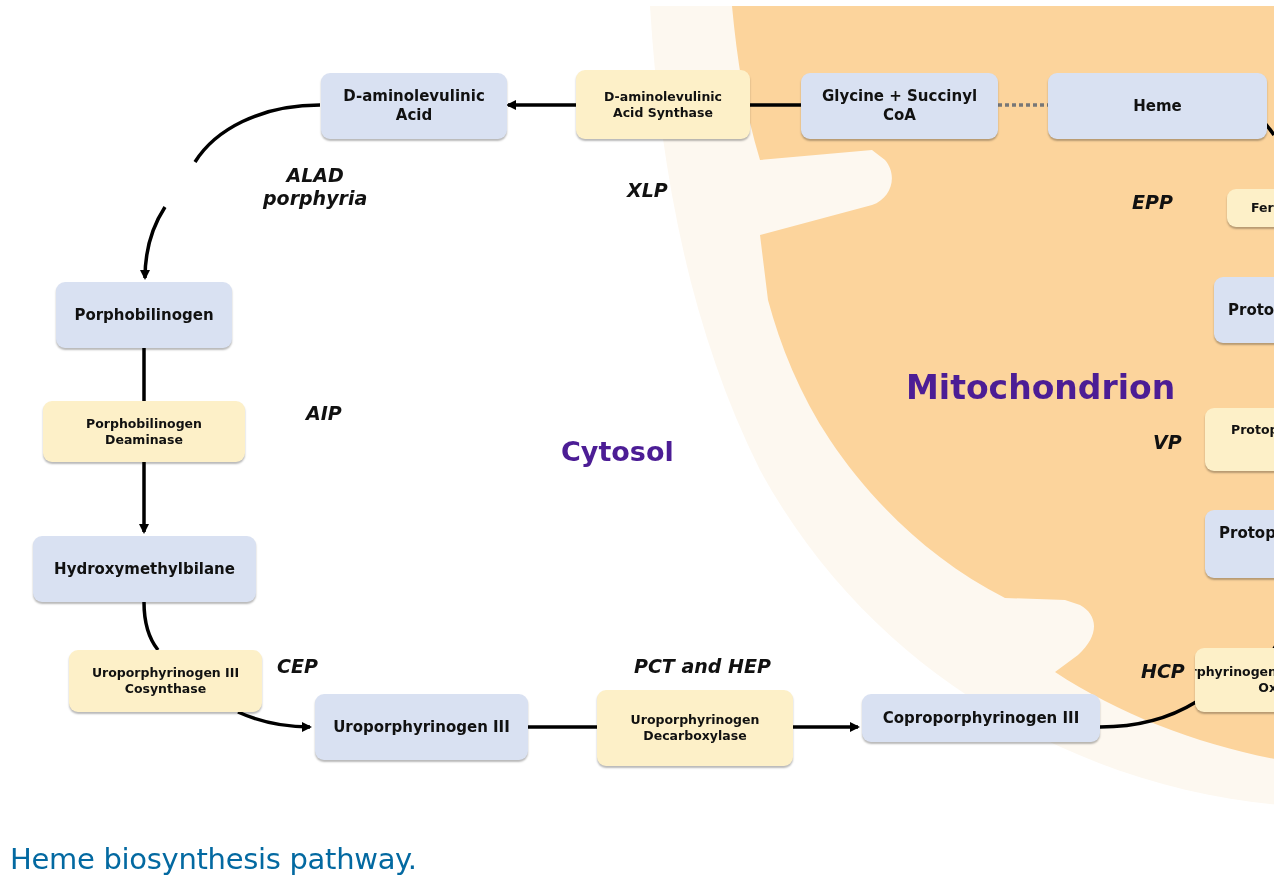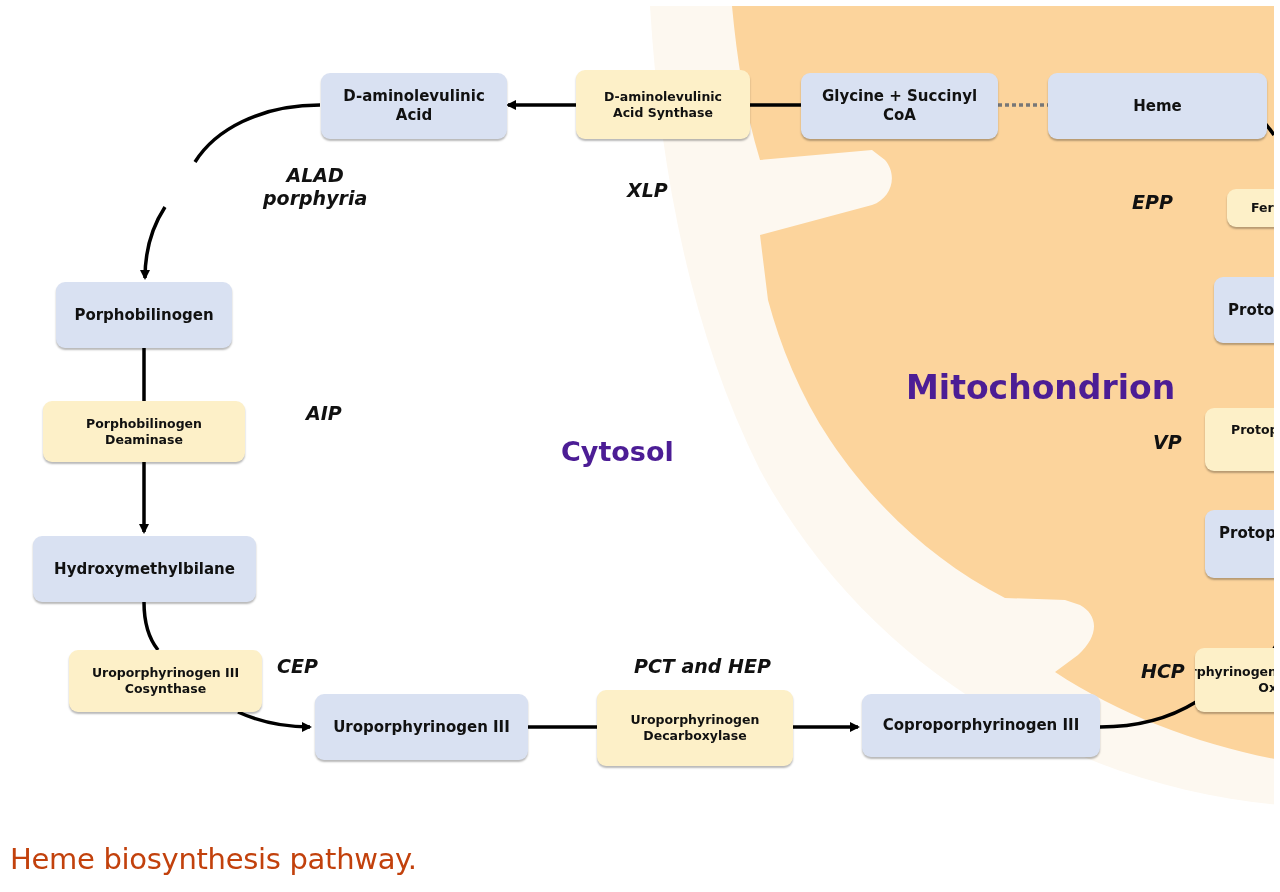--- a/index.html
+++ b/index.html
@@ -7,21 +7,21 @@
   #stage { position:absolute; left:0; top:0; width:1280px; height:892px; }
   svg#bg { position:absolute; left:0; top:0; }
   .box { position:absolute; box-sizing:border-box; border-radius:9px; display:flex; align-items:center; justify-content:center; text-align:center; color:#111; font-weight:bold; line-height:1.25; box-shadow:0 2px 2px rgba(0,0,0,0.28); white-space:pre-line; overflow:hidden; font-family:"DejaVu Sans", sans-serif; }
   .sub { background:#d9e1f2; font-size:15px; }
   .enz { background:#fdf0c8; font-size:12.5px; }
   .clip-left { justify-content:flex-start; padding-left:14px; text-align:left; }
   .dis { position:absolute; font-style:italic; font-weight:bold; font-size:19px; color:#111; line-height:1.2; font-family:"DejaVu Sans", sans-serif; }
   .region { position:absolute; font-weight:bold; color:#4c1d95; font-family:"DejaVu Sans", sans-serif; }
   #cyto { left:561px; top:436px; font-size:27px; }
   #mito { left:906px; top:368px; font-size:33px; }
-  #caption { position:absolute; left:10px; top:842px; font-size:29px; color:#c2410c; font-family:"DejaVu Sans", sans-serif; font-weight:normal; letter-spacing:-0.3px; }
+  #caption { position:absolute; left:10px; top:842px; font-size:29px; color:#0369a1; font-family:"DejaVu Sans", sans-serif; font-weight:normal; letter-spacing:-0.3px; }
   #rightstrip { position:absolute; left:1274px; top:0; width:6px; height:892px; background:#ffffff; }
 </style>
 </head>
 <body>
 
 <div id="stage">
 
   <svg id="bg" width="1280" height="892" viewBox="0 0 1280 892">
     <defs>
       <marker id="arr" markerWidth="10" markerHeight="10" refX="8" refY="5" orient="auto" markerUnits="userSpaceOnUse">
@@ -53,21 +53,21 @@
   <div class="region" id="mito">Mitochondrion</div>
 
   <div class="box sub" style="left:321px;top:73px;width:186px;height:66px;">D-aminolevulinic
 Acid</div>
   <div class="box sub" style="left:801px;top:73px;width:197px;height:66px;">Glycine + Succinyl
 CoA</div>
   <div class="box sub" style="left:1048px;top:73px;width:219px;height:66px;">Heme</div>
   <div class="box sub" style="left:56px;top:282px;width:176px;height:66px;">Porphobilinogen</div>
   <div class="box sub" style="left:33px;top:536px;width:223px;height:66px;">Hydroxymethylbilane</div>
   <div class="box sub" style="left:315px;top:694px;width:213px;height:66px;">Uroporphyrinogen III</div>
-  <div class="box sub" style="left:862px;top:694px;width:238px;height:63px;text-align:right;">Coproporphyrinogen III</div>
+  <div class="box sub" style="left:862px;top:694px;width:238px;height:48px;text-align:right;">Coproporphyrinogen III</div>
   <div class="box sub clip-left" style="left:1214px;top:277px;width:80px;height:66px;">Proto</div>
   <div class="box sub clip-left" style="left:1205px;top:510px;width:90px;height:68px;align-items:flex-start;padding-top:14px;">Protop</div>
 
   <div class="box enz" style="left:576px;top:70px;width:174px;height:69px;">D-aminolevulinic
 Acid Synthase</div>
   <div class="box enz" style="left:43px;top:401px;width:202px;height:61px;">Porphobilinogen
 Deaminase</div>
   <div class="box enz" style="left:69px;top:650px;width:193px;height:62px;">Uroporphyrinogen III
 Cosynthase</div>
   <div class="box enz" style="left:597px;top:690px;width:196px;height:76px;">Uroporphyrinogen

